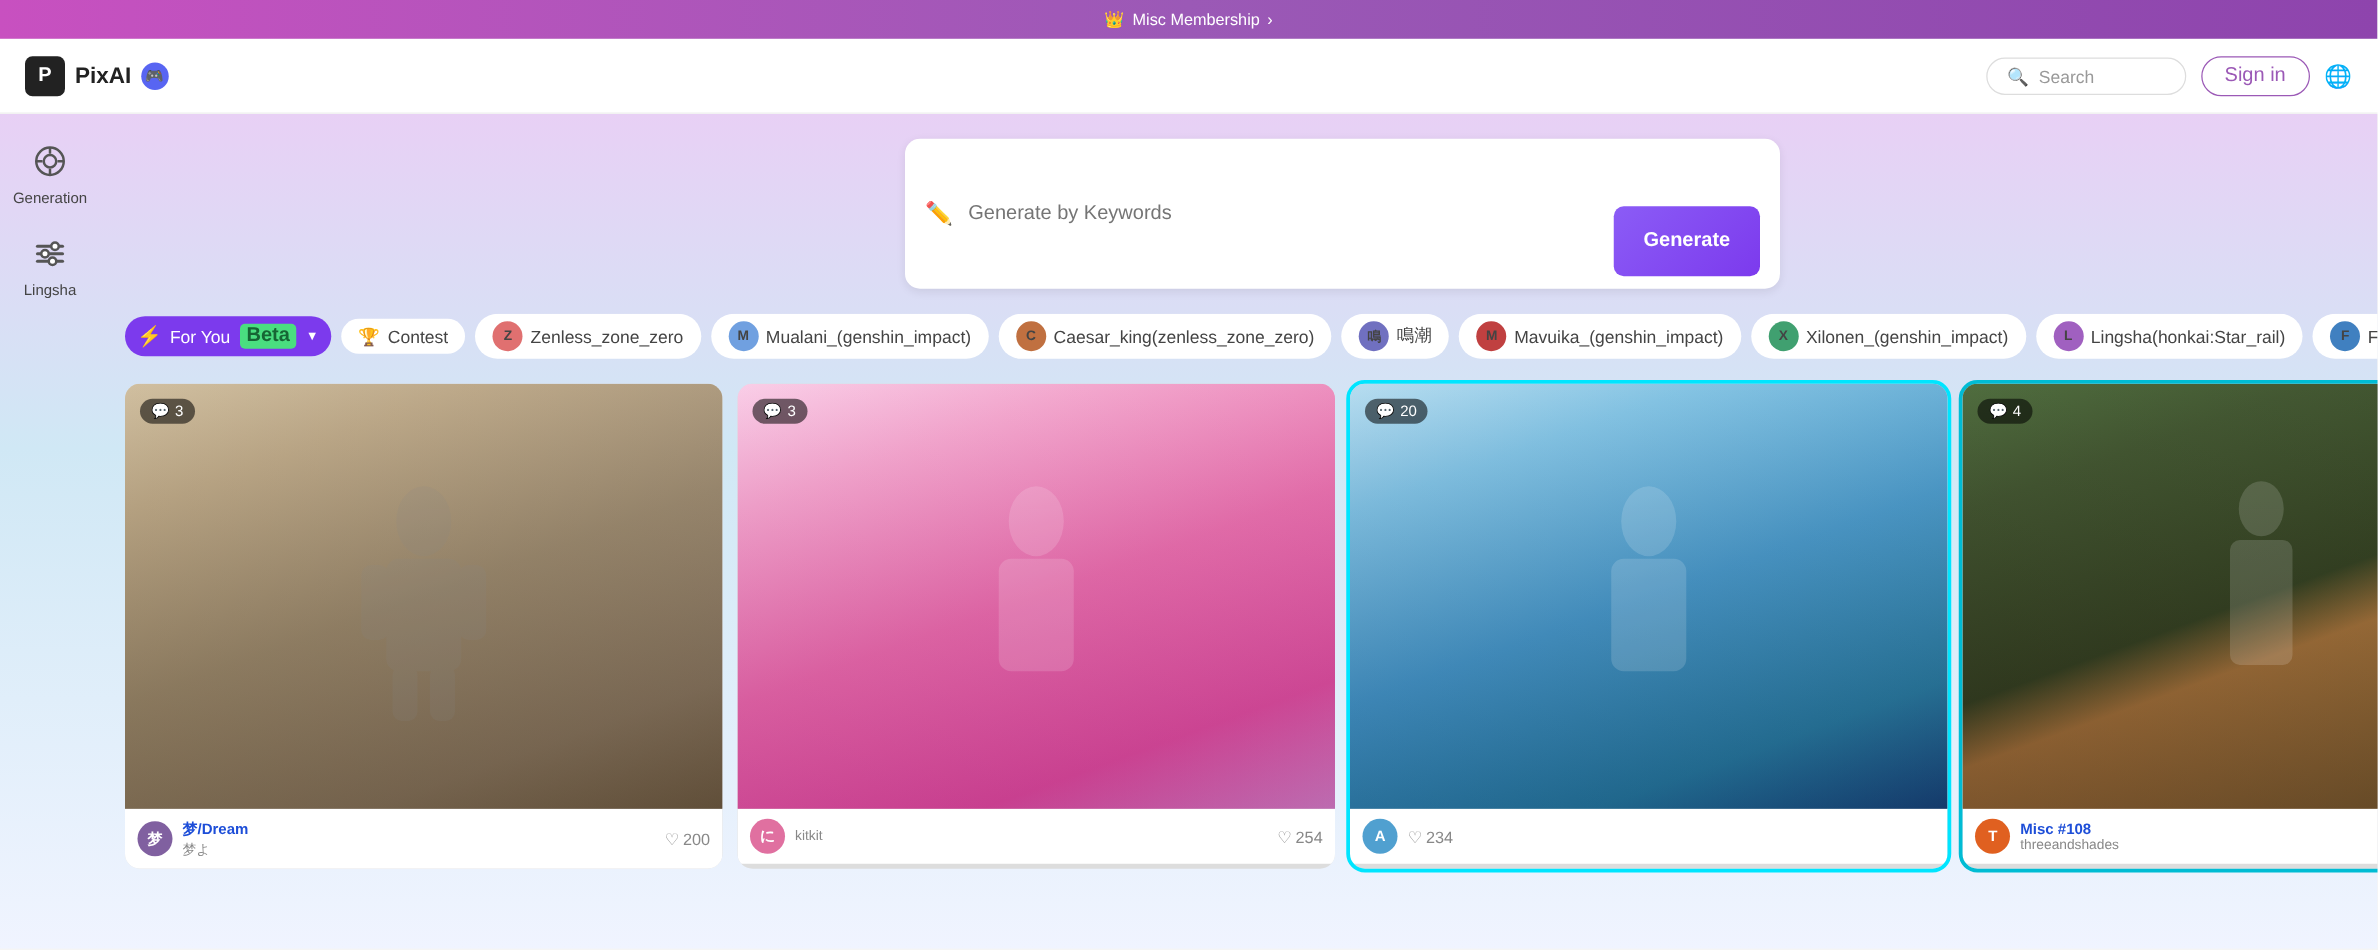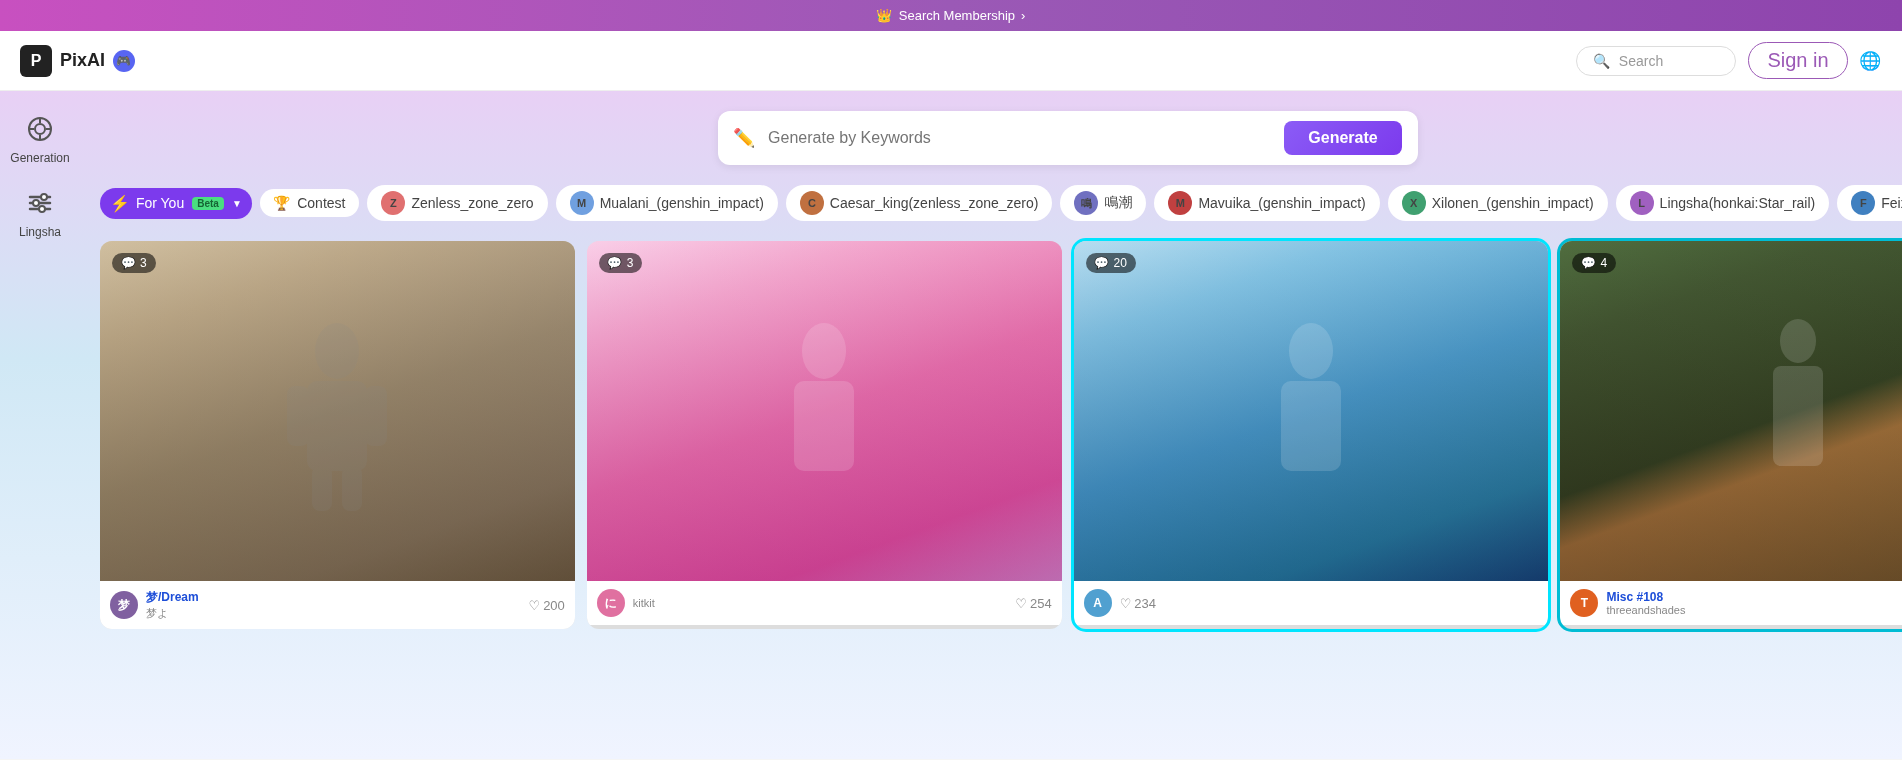--- a/index.html
+++ b/index.html
@@ -80,21 +80,21 @@
       color: #999;
       width: 160px;
       cursor: pointer;
       background: white;
     }
     .sign-in-btn {
       border: 1.5px solid #9b59b6;
       border-radius: 20px;
       padding: 6px 18px;
       color: #9b59b6;
-      font-size: 20px;
+      font-size: 16px;
       font-weight: 500;
       cursor: pointer;
       background: transparent;
     }
     .lang-icon {
       font-size: 18px;
       color: #666;
       cursor: pointer;
     }
 
@@ -163,24 +163,25 @@
       outline: none;
       font-size: 16px;
       color: #a21caf;
       background: transparent;
     }
     .generate-btn {
       background: linear-gradient(135deg, #8b5cf6, #7c3aed);
       color: white;
       border: none;
       border-radius: 8px;
-      padding: 8px 24px;
+      padding: 19px 24px;
       font-size: 16px;
       font-weight: 600;
       cursor: pointer;
+      margin-top: 44px;
     }
 
     
     .filter-tabs {
       display: flex;
       align-items: center;
       gap: 8px;
       margin-bottom: 16px;
       overflow-x: auto;
       scrollbar-width: none;
@@ -202,21 +203,21 @@
       flex-shrink: 0;
     }
     .tab-item.active-for-you {
       background: #7c3aed;
       color: white;
       padding: 6px 10px;
     }
     .tab-item.active-for-you .beta-badge {
       background: #4ade80;
       color: #166534;
-      font-size: 10px;
+      font-size: 16px;
       font-weight: 700;
       padding: 1px 5px;
       border-radius: 4px;
       margin-left: 2px;
     }
     .tab-item.active-for-you .chevron {
       font-size: 10px;
       margin-left: 2px;
     }
     .tab-item.contest {
@@ -308,21 +309,21 @@
     }
 
     .highlight-cyan { outline: 3px solid #00e5ff; }
     .highlight-teal { outline: 3px solid #00bcd4; }
   </style>
 </head>
 <body>
 
 <div class="top-banner">
   <span>👑</span>
-  <span>Search Membership</span>
+  <span>Misc Membership</span>
   <span>›</span>
 </div>
 
 <div class="header">
   <div class="logo-area">
     <div class="logo-box">
       <span>P</span>
     </div>
     <span>PixAI</span>
     <div class="discord-badge">

